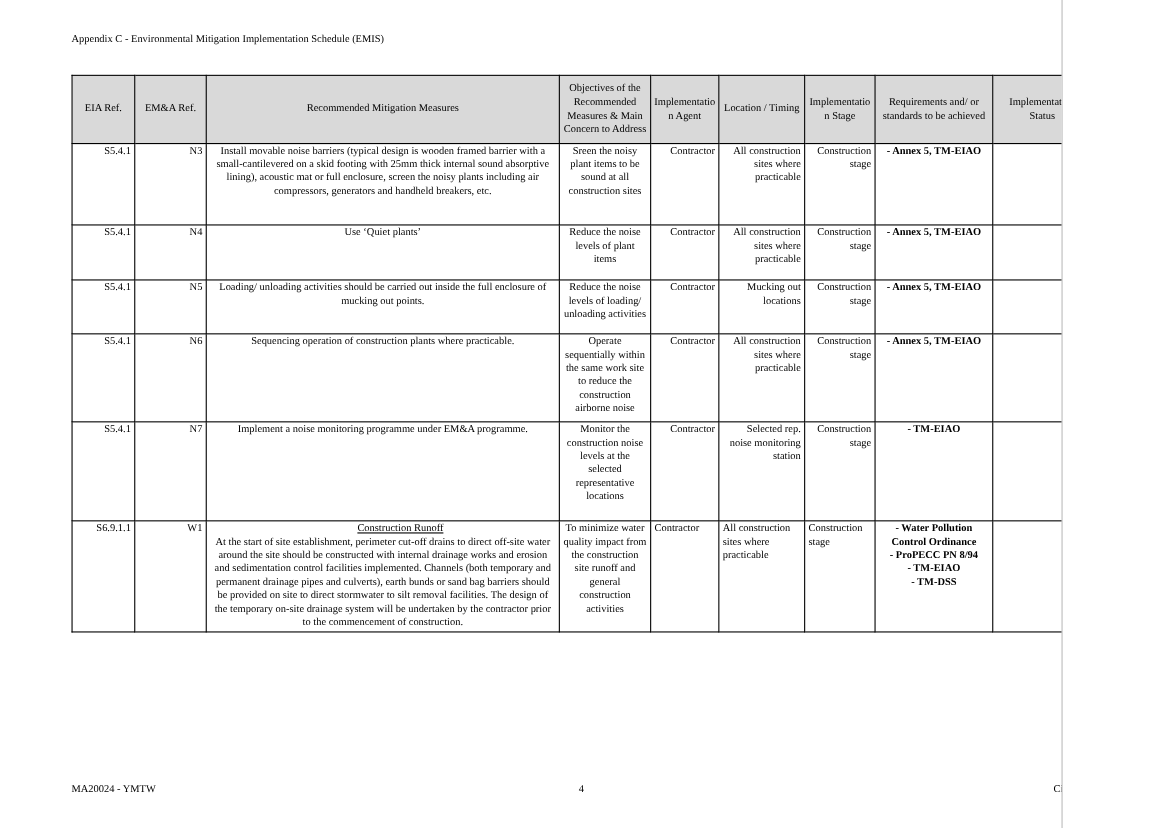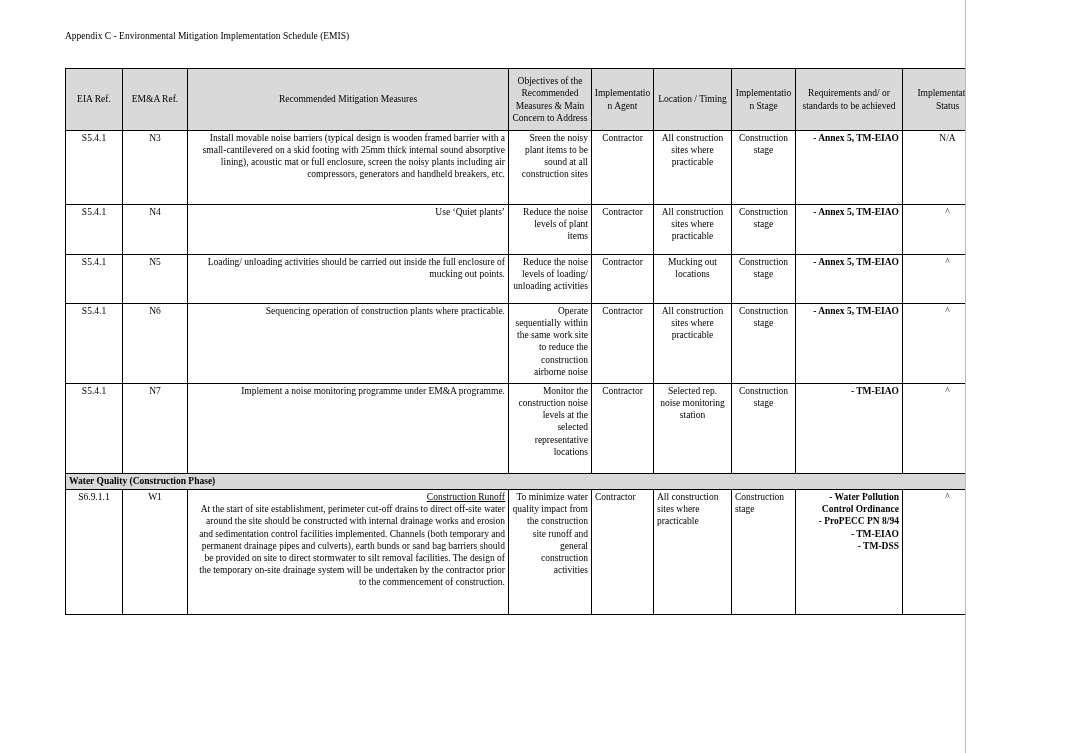--- a/index.html
+++ b/index.html
@@ -39,22 +39,22 @@
     overflow-wrap: break-word;
   }
   .emis-table th {
     background: var(--header-bg, #d9d9d9);
     font-weight: normal;
     text-align: center;
     vertical-align: middle;
     height: 62px;
     padding: 2px;
   }
-  .c-center { text-align: center; }
-  .c-left { text-align: right; }
+  .c-center { text-align: right; }
+  .c-left { text-align: center; }
   .pre { white-space: pre-line; font-weight: bold; }
   .measure-title { text-decoration: underline; margin-left: 32px; }
   .section-cell {
     background: var(--section-bg, #d9d9d9);
     font-weight: bold;
     padding: 0 3px 1px 3px;
   }
   
   #table-body tr:nth-child(1) td { height: 74px; }
   #table-body tr:nth-child(2) td { height: 50px; }
@@ -169,37 +169,39 @@
           <td class="c-left" data-name="measure-cell">
             <div data-name="measure-text">Implement a noise monitoring programme under EM&amp;A programme.</div>
           </td>
           <td class="c-left" data-name="objectives-cell">Monitor the construction noise levels at the selected representative locations</td>
           <td class="c-center" data-name="agent-cell">Contractor</td>
           <td class="c-center" data-name="location-cell">Selected rep. noise monitoring station</td>
           <td class="c-center" data-name="stage-cell">Construction stage</td>
           <td class="c-left pre" data-name="requirements-cell">- TM-EIAO</td>
           <td class="c-center" data-name="status-cell">^</td>
         </tr>
-        <tr data-name="section-row">
-          <td class="section-cell" data-name="section-label" colspan="9">Water Quality (Construction Phase)</td>
-        </tr>
         <tr data-name="measure-row" class="align-left">
           <td class="c-center" data-name="eia-ref-cell">S6.9.1.1</td>
           <td class="c-center" data-name="ema-ref-cell">W1</td>
           <td class="c-left" data-name="measure-cell">
             <div class="measure-title" data-name="measure-title">Construction Runoff</div>
             <div data-name="measure-text">At the start of site establishment, perimeter cut-off drains to direct off-site water around the site should be constructed with internal drainage works and erosion and sedimentation control facilities implemented.  Channels (both temporary and permanent drainage pipes and culverts), earth bunds or sand bag barriers should be provided on site to direct stormwater to silt removal facilities.  The design of the temporary on-site drainage system will be undertaken by the contractor prior to the commencement of construction.</div>
           </td>
           <td class="c-left" data-name="objectives-cell">To minimize water quality impact from the construction site runoff and general construction activities</td>
           <td class="c-center" data-name="agent-cell">Contractor</td>
           <td class="c-center" data-name="location-cell">All construction sites where practicable</td>
           <td class="c-center" data-name="stage-cell">Construction stage</td>
           <td class="c-left pre" data-name="requirements-cell">- Water Pollution Control Ordinance
 - ProPECC PN 8/94
 - TM-EIAO
 - TM-DSS</td>
           <td class="c-center" data-name="status-cell">^</td>
         </tr>
       </tbody>
   </table>
 
+  <div class="doc-footer" data-name="page-footer">
+    <span class="f-left" data-name="footer-project-ref">MA20024 - YMTW</span>
+    <span class="f-center" data-name="footer-page-number">4</span>
+    <span class="f-right" data-name="footer-company">Cinotech</span>
+  </div>
 
 </div>
 
 </body></html>

